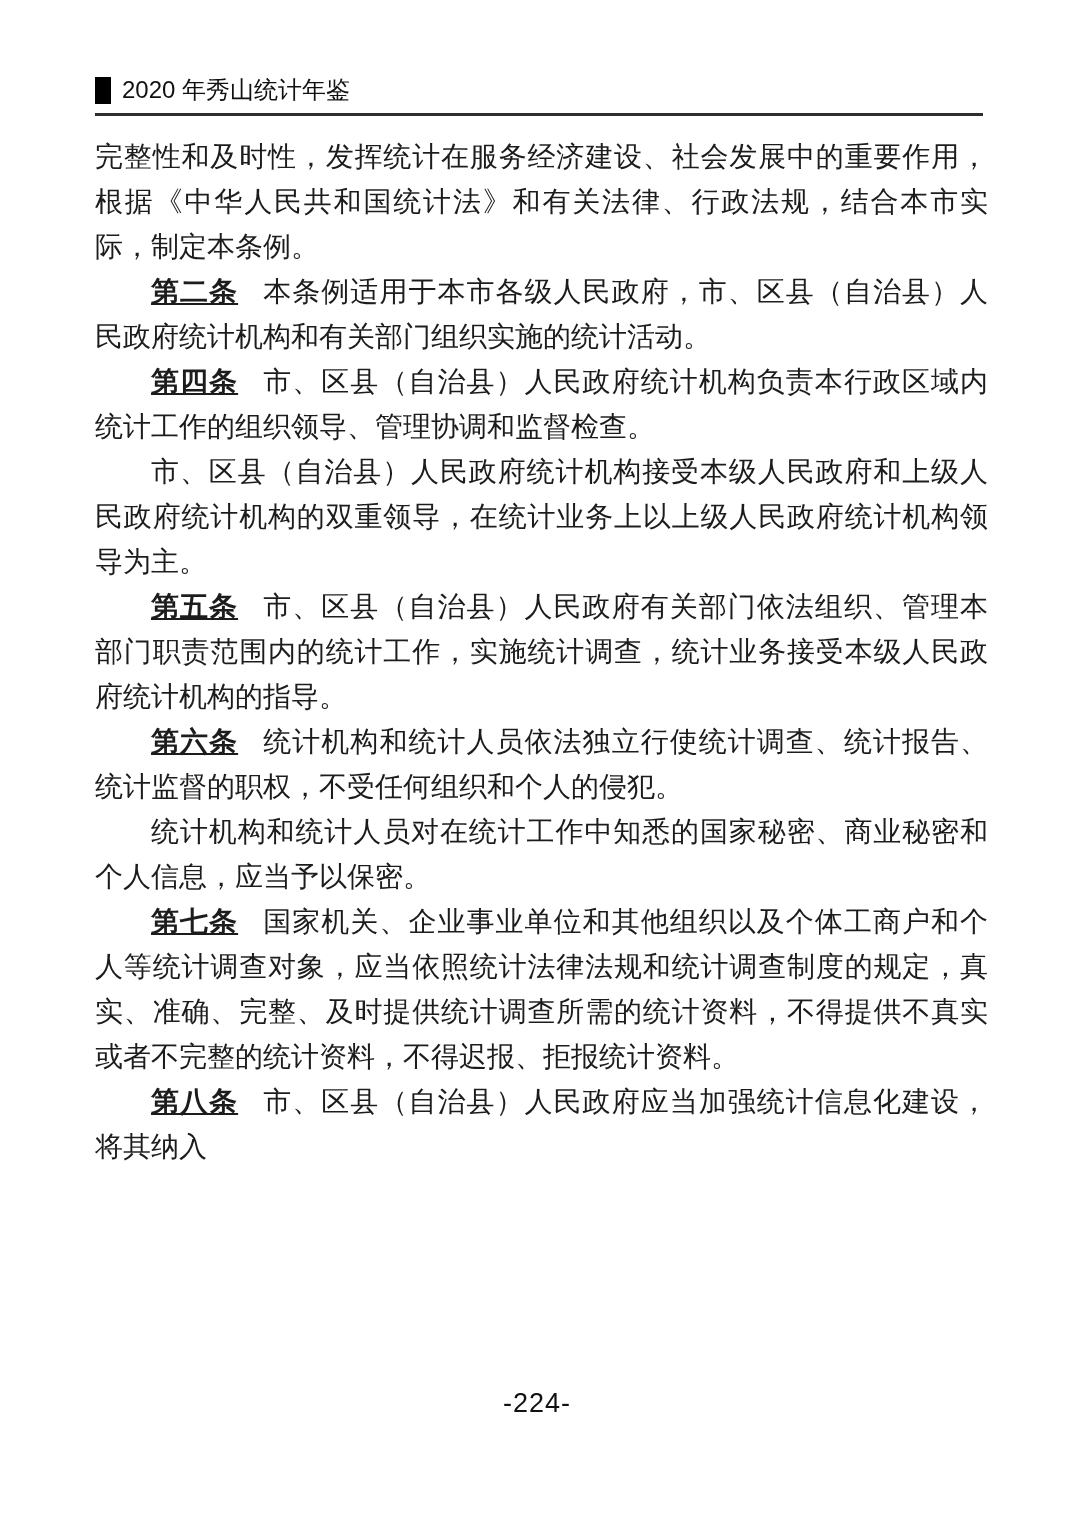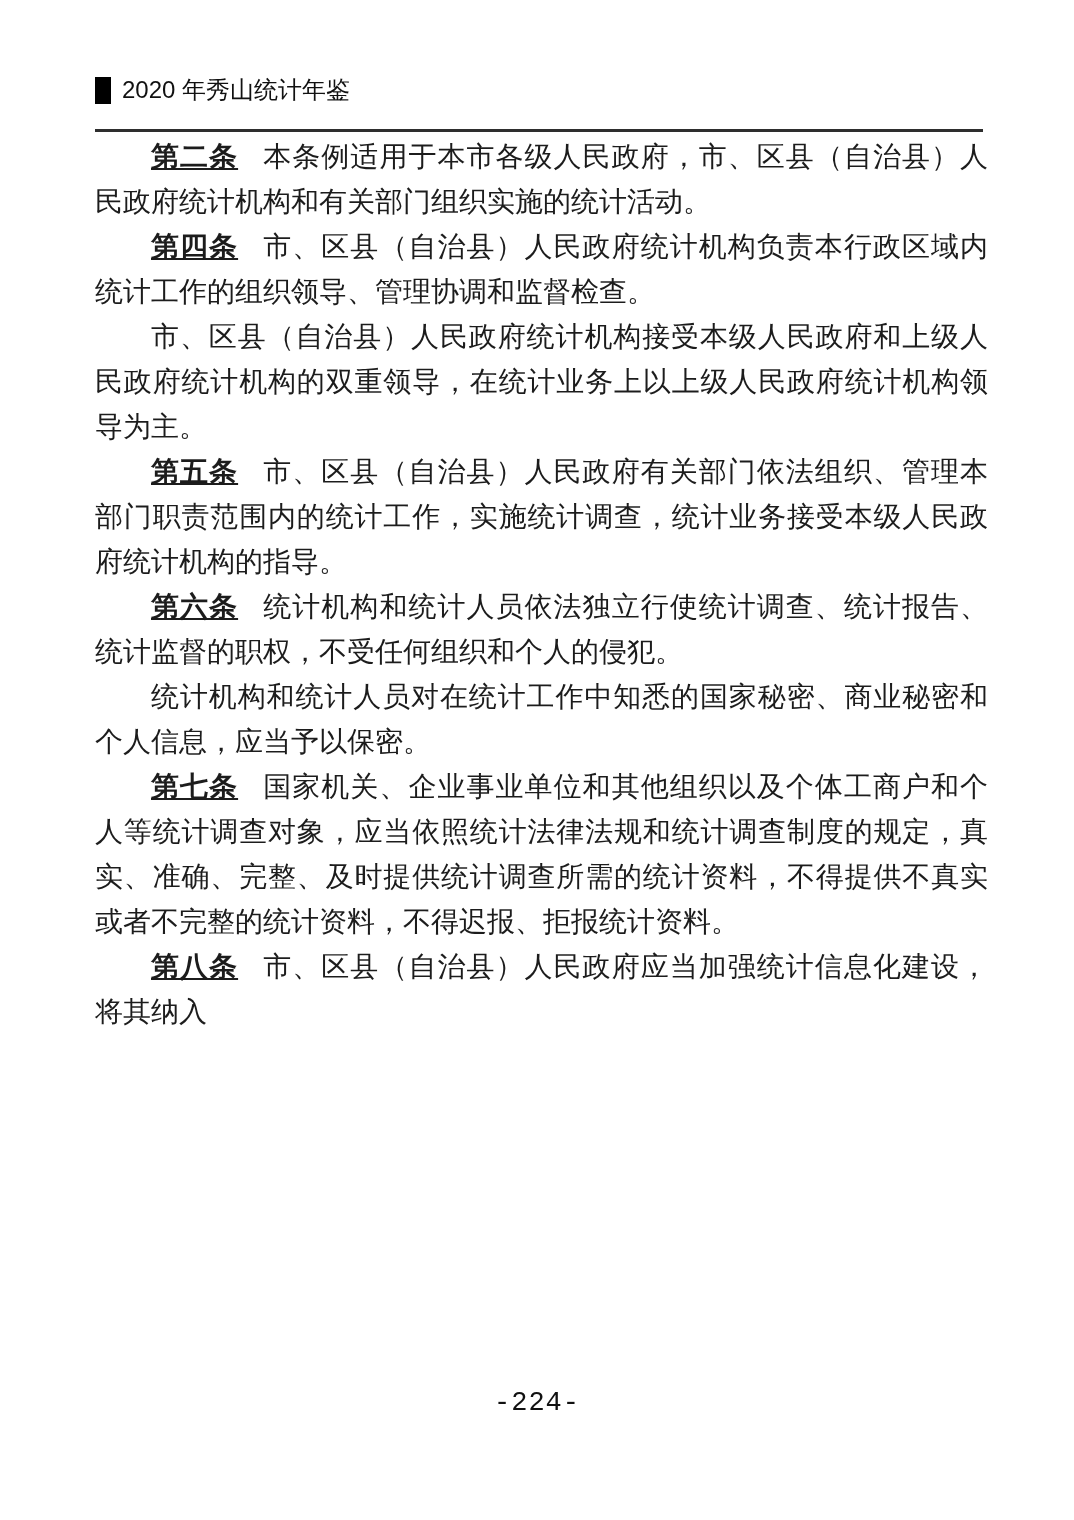--- a/index.html
+++ b/index.html
@@ -13,21 +13,21 @@
   }
   
   .header {
     position: absolute;
     left: 95px;
     top: 74px;
     width: 888px;
     display: flex;
     align-items: center;
     gap: 11px;
-    padding-bottom: 23px;
+    padding-bottom: 7px;
     border-bottom: 3px solid #2e2e2e;
     font-family: "Liberation Sans", "DejaVu Sans", sans-serif;
     font-size: 24px;
     color: #111111;
     white-space: nowrap;
   }
   .marker {
     display: inline-block;
     width: 16px;
     height: 27px;
@@ -51,37 +51,38 @@
   .para.no-indent { text-indent: 0; }
   .article-label { font-weight: bold; text-decoration: underline; }
   .article-label:not(:empty) { margin-right: 0.9em; }
   
   .footer {
     position: absolute;
     left: 0;
     right: 0;
     top: 1388px;
     text-align: center;
-    font-family: Liberation Mono, monospace;
+    font-family: Liberation Sans, sans-serif;
     font-size: 27px;
     letter-spacing: 1px;
     color: #111111;
   }
 </style>
 </head>
 <body>
 
 <div class="page">
 
   <header class="header">
     <span class="marker"></span>
     <span>2020 年秀山统计年鉴</span>
   </header>
 
   <main class="body-text">
+    <p class="para no-indent"><span class="article-label"></span><span>完整性和及时性，发挥统计在服务经济建设、社会发展中的重要作用，根据《中华人民共和国统计法》和有关法律、行政法规，结合本市实际，制定本条例。</span></p>
     <p class="para"><span class="article-label">第二条</span><span>本条例适用于本市各级人民政府，市、区县（自治县）人民政府统计机构和有关部门组织实施的统计活动。</span></p>
     <p class="para"><span class="article-label">第四条</span><span>市、区县（自治县）人民政府统计机构负责本行政区域内统计工作的组织领导、管理协调和监督检查。</span></p>
     <p class="para"><span class="article-label"></span><span>市、区县（自治县）人民政府统计机构接受本级人民政府和上级人民政府统计机构的双重领导，在统计业务上以上级人民政府统计机构领导为主。</span></p>
     <p class="para"><span class="article-label">第五条</span><span>市、区县（自治县）人民政府有关部门依法组织、管理本部门职责范围内的统计工作，实施统计调查，统计业务接受本级人民政府统计机构的指导。</span></p>
     <p class="para"><span class="article-label">第六条</span><span>统计机构和统计人员依法独立行使统计调查、统计报告、统计监督的职权，不受任何组织和个人的侵犯。</span></p>
     <p class="para"><span class="article-label"></span><span>统计机构和统计人员对在统计工作中知悉的国家秘密、商业秘密和个人信息，应当予以保密。</span></p>
     <p class="para"><span class="article-label">第七条</span><span>国家机关、企业事业单位和其他组织以及个体工商户和个人等统计调查对象，应当依照统计法律法规和统计调查制度的规定，真实、准确、完整、及时提供统计调查所需的统计资料，不得提供不真实或者不完整的统计资料，不得迟报、拒报统计资料。</span></p>
     <p class="para"><span class="article-label">第八条</span><span>市、区县（自治县）人民政府应当加强统计信息化建设，将其纳入</span></p>
   </main>
 

